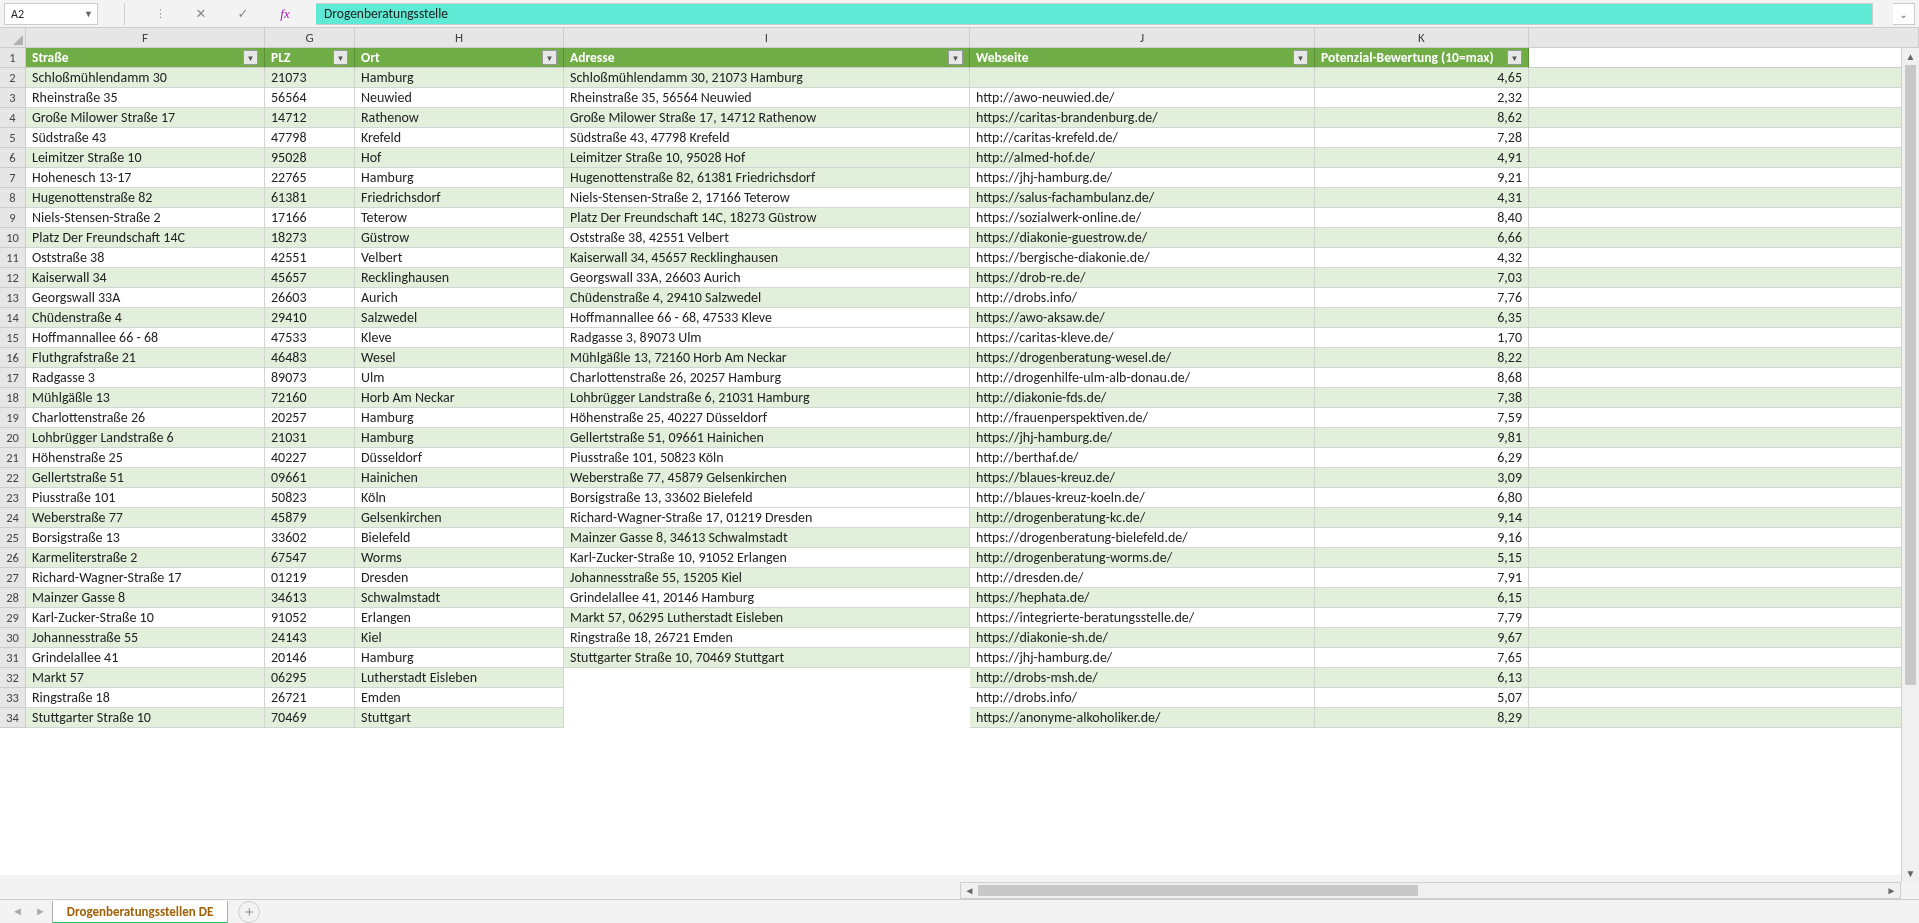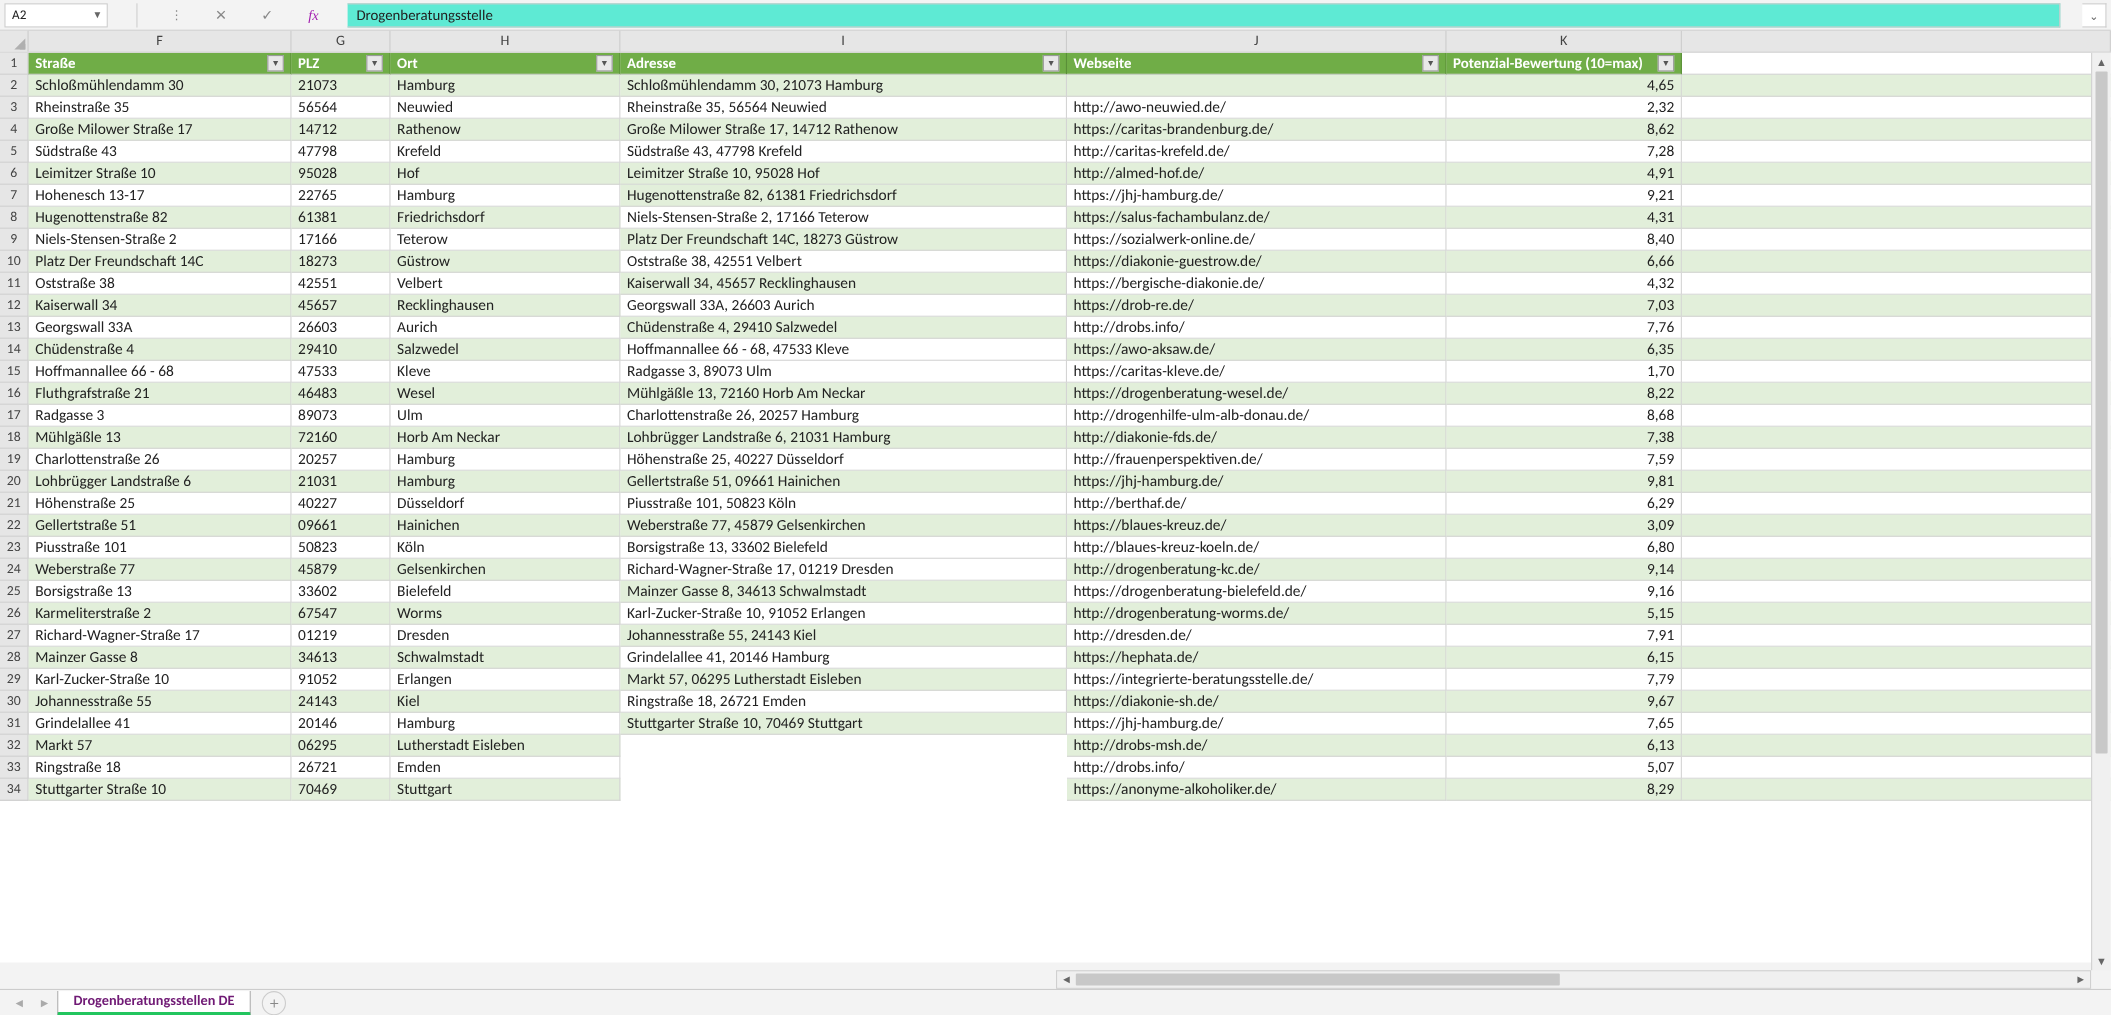--- a/index.html
+++ b/index.html
@@ -43,21 +43,21 @@
 .hscroll .track { flex: 1; position: relative; height: 100%; }
 .hscroll .thumb { position: absolute; left: 0; width: 440px; top: 2px; bottom: 2px; background: #c8c8c8; border-radius: 1px; }
 .vscroll { position: absolute; right: 0; top: 48px; bottom: 41px; width: 18px; background: #f0f0f0; border-left: 1px solid #d0d0d0; display: flex; flex-direction: column; align-items: center; }
 .vscroll .arr { height: 17px; line-height: 17px; font-size: 10px; color: #666; }
 .vscroll .track { flex: 1; width: 100%; position: relative; }
 .vscroll .thumb { position: absolute; top: 0; height: 620px; left: 3px; right: 3px; background: #c8c8c8; border-radius: 1px; }
 
 
 .sheet-tabs { position: absolute; left: 0; right: 0; bottom: 0; height: 24px; background: #f3f3f3; border-top: 1px solid #ccc; display: flex; align-items: center; padding-left: 6px; }
 .nav-arr { padding: 0 6px; color: #aaa; font-size: 11px; }
-.tab { height: 23px; background: #fff; border: 1px solid #aeaeae; border-top: none; border-bottom: 4px solid #22c55e; padding: 0 14px; font-size: 13px; color: #701a75; font-weight: bold; display: flex; align-items: center; margin-top: 1px; }
+.tab { height: 23px; background: #fff; border: 1px solid #aeaeae; border-top: none; border-bottom: 2px solid #22c55e; padding: 0 14px; font-size: 13px; color: #a16207; font-weight: bold; display: flex; align-items: center; margin-top: 1px; }
 .add-sheet { width: 22px; height: 22px; border: 1px solid #ccc; border-radius: 50%; margin-left: 10px; display: flex; align-items: center; justify-content: center; color: #888; font-size: 14px; }
 
 .app { position: relative; width: 1919px; height: 923px; }
 </style>
 </head>
 <body>
 
 <div class="app">
 
 <div class="formula-bar">
@@ -266,21 +266,21 @@
           <div class="cell">Charlottenstraße 26, 20257 Hamburg</div>
           <div class="cell band">Lohbrügger Landstraße 6, 21031 Hamburg</div>
           <div class="cell">Höhenstraße 25, 40227 Düsseldorf</div>
           <div class="cell band">Gellertstraße 51, 09661 Hainichen</div>
           <div class="cell">Piusstraße 101, 50823 Köln</div>
           <div class="cell band">Weberstraße 77, 45879 Gelsenkirchen</div>
           <div class="cell">Borsigstraße 13, 33602 Bielefeld</div>
           <div class="cell">Richard-Wagner-Straße 17, 01219 Dresden</div>
           <div class="cell band">Mainzer Gasse 8, 34613 Schwalmstadt</div>
           <div class="cell">Karl-Zucker-Straße 10, 91052 Erlangen</div>
-          <div class="cell band">Johannesstraße 55, 24143 Kiel</div>
+          <div class="cell band">Johannesstraße 55, 15205 Kiel</div>
           <div class="cell">Grindelallee 41, 20146 Hamburg</div>
           <div class="cell band">Markt 57, 06295 Lutherstadt Eisleben</div>
           <div class="cell">Ringstraße 18, 26721 Emden</div>
           <div class="cell band">Stuttgarter Straße 10, 70469 Stuttgart</div>
         </div>
         <div class="data-col" style="width: 345px;">
           <div class="table-h">
             <span>Webseite</span>
             <span class="filter-btn">▼</span>
           </div>

